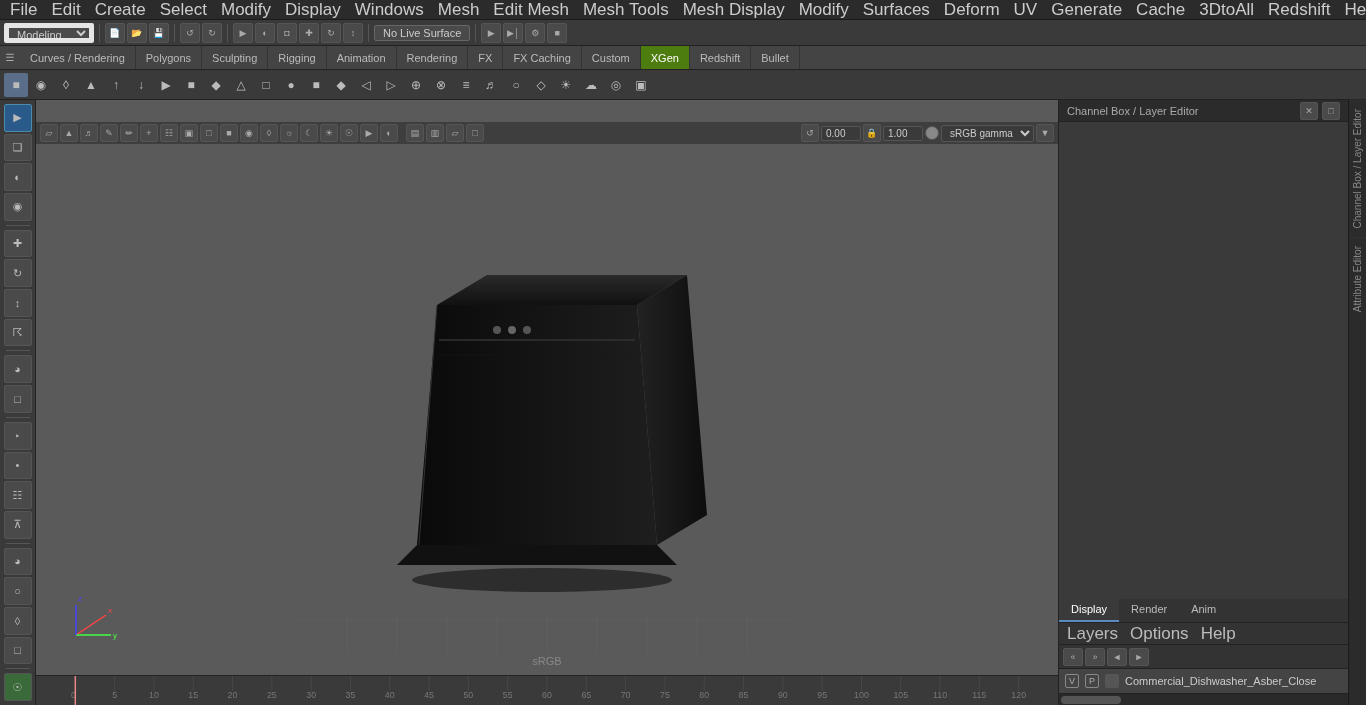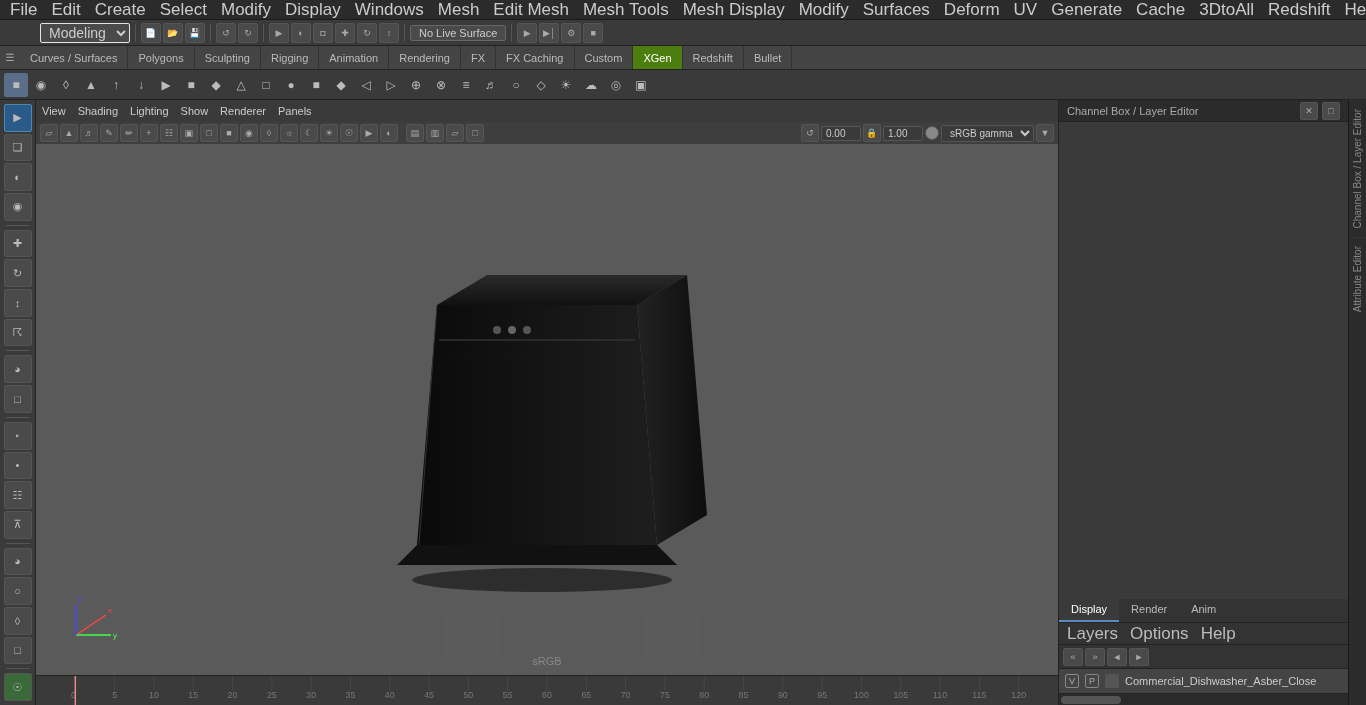--- a/index.html
+++ b/index.html
@@ -53,27 +53,26 @@
       color: #aaa;
     }
     .toolbar-separator {
       width: 1px; height: 18px;
       background: #555;
       margin: 0 3px;
     }
     .toolbar-dropdown {
       height: 20px;
       background: #4a4a4a;
-      border: 1px solid #e5e5e5;
+      border: 5px solid #e5e5e5;
       color: #ccc;
-      font-size: 14px;
+      font-size: 11px;
       padding: 0 4px;
       border-radius: 2px;
       cursor: pointer;
-      margin-left: 36px;
     }
     .modeling-dropdown {
       width: 90px;
     }
     .no-live-surface {
       padding: 1px 8px;
       background: #4a4a4a;
       border: 1px solid #666;
       border-radius: 2px;
       font-size: 11px;
@@ -376,21 +375,21 @@
   <div class="no-live-surface">No Live Surface</div>
   <div class="toolbar-separator"></div>
   <div class="toolbar-btn">▶</div>
   <div class="toolbar-btn">▶│</div>
   <div class="toolbar-btn">⚙</div>
   <div class="toolbar-btn">■</div>
 </div>
 
 <div id="tabs-row">
   <div class="tab-pin">☰</div>
-  <div class="tab-item">Curves / Surfaces</div>
+  <div class="tab-item">Curves / Rendering</div>
   <div class="tab-item">Polygons</div>
   <div class="tab-item">Sculpting</div>
   <div class="tab-item">Rigging</div>
   <div class="tab-item">Animation</div>
   <div class="tab-item">Rendering</div>
   <div class="tab-item">FX</div>
   <div class="tab-item">FX Caching</div>
   <div class="tab-item">Custom</div>
   <div class="tab-item active">XGen</div>
   <div class="tab-item">Redshift</div>
@@ -451,28 +450,20 @@
     <div class="left-btn">○</div>
     <div class="left-btn">◊</div>
     <div class="left-btn">□</div>
     <div class="left-sep"></div>
     <div class="left-btn" style="background:#3a6a3a;">☉</div>
   </div>
 
   <div id="center-layout">
 
     <div id="viewport">
-      <div id="viewport-topbar">
-        <span class="viewport-menu">View</span>
-        <span class="viewport-menu">Shading</span>
-        <span class="viewport-menu">Lighting</span>
-        <span class="viewport-menu">Show</span>
-        <span class="viewport-menu">Renderer</span>
-        <span class="viewport-menu">Panels</span>
-      </div>
       <div id="viewport-toolrow">
         <div class="vp-btn">▱</div>
         <div class="vp-btn">▲</div>
         <div class="vp-btn">♬</div>
         <div class="vp-btn">✎</div>
         <div class="vp-btn">✏</div>
         <div class="vp-btn">+</div>
         <div class="vp-btn">☷</div>
         <div class="vp-btn">▣</div>
         <div class="vp-btn">□</div>

